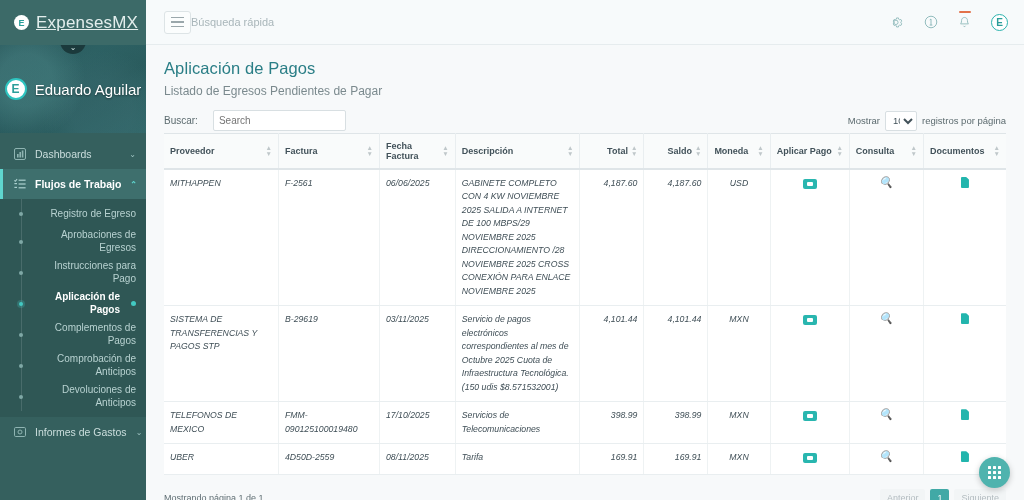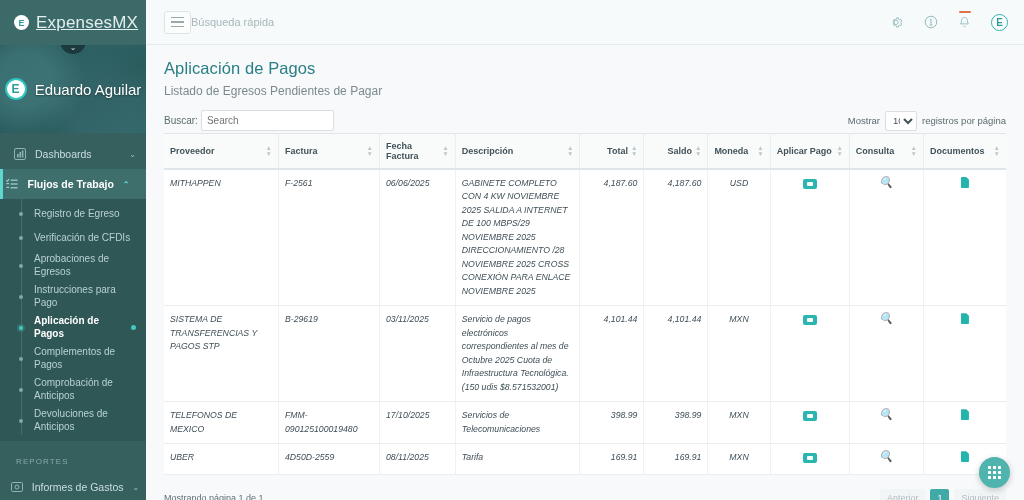--- a/index.html
+++ b/index.html
@@ -74,41 +74,41 @@
     position: relative; z-index:2;
     color: #ffffff; font-size: 15px; font-weight: normal;
     text-shadow: 0 1px 2px rgba(0,0,0,.45);
   }
 
   .nav { flex: 1; overflow: hidden; padding-top: 6px; background:#35605e; }
   .nav-item {
     display: flex; align-items: center;
     height: 30px; padding: 0 10px 0 14px; gap: 9px;
     color: #cbdedd; font-size: 10.5px;
-    cursor: pointer; position: relative; justify-content: center;
+    cursor: pointer; position: relative;
   }
   .nav-item .ico { width: 12px; height: 12px; flex:0 0 12px; opacity:.85; }
   .nav-item .lbl { flex: 1; white-space: nowrap; }
   .nav-item .caret { font-size: 8px; color: #9dc2c0; }
   .nav-item.active {
     background: #3e6f6d; color: #ffffff; font-weight: bold;
     border-left: 3px solid #5fd6cf; padding-left: 11px;
   }
   .nav-item.active .caret { color:#5fd6cf; }
   .nav-dot-r { width:5px; height:5px; border-radius:50%; background:#43c9c2; margin-left:5px; }
 
   .subnav { background: #2f5755; padding: 3px 0 5px 0; position: relative; }
   .subnav::before {
     content:""; position:absolute; left:21px; top:0; bottom:6px; width:1px;
     background: rgba(255,255,255,.13);
   }
   .subitem {
     display:flex; align-items:center; gap:11px;
     min-height: 24px; padding: 3px 10px 3px 16px;
-    color:#b8d2d1; font-size:10px; cursor:pointer; position:relative;
+    color:#b8d2d1; font-size:10px; cursor:pointer; position:relative;text-align:right;
   }
   .subitem .bullet {
     width:4px; height:4px; border-radius:50%; background:#7fa8a6; flex:0 0 4px;
     margin-left:3px; z-index:2;
   }
   .subitem .sl { flex:1; line-height:1.25; }
   .subitem.current { color:#ffffff; font-weight:bold; }
   .subitem.current .bullet { background:#43c9c2; box-shadow:0 0 0 2px rgba(67,201,194,.25); }
   .subitem .sdot { width:5px; height:5px; border-radius:50%; background:#43c9c2; }
 
@@ -143,21 +143,21 @@
     border:1.6px solid #2bb3ae; background:#ffffff;
     display:flex; align-items:center; justify-content:center;
     font-size:10px; font-weight:bold; color:#2b9e9a; cursor:pointer;
   }
 
   .content { flex:1; padding: 14px 18px 0 18px; overflow: hidden; position:relative; }
   .page-title { color:#2a7e86; font-size:16.5px; font-weight:normal; letter-spacing:.1px; }
   .page-sub { color:#7b8a8e; font-size:12px; margin-top: 6px; }
 
   .toolbar { display:flex; align-items:center; justify-content:space-between; margin-top: 12px; }
-  .search-group { display:flex; align-items:center; gap:0px; }
+  .search-group { display:flex; align-items:center; gap:12px; }
   .search-label { color:#5c6b6f; font-size:10px; margin-right:3px; }
   .search-input {
     width: 133px; height: 21px; border:1px solid #d8dfe2; border-radius:2px;
     background:#ffffff; font-size:10px; color:#b5bfc2; padding: 0 5px;
     font-family:"Liberation Sans", sans-serif;
   }
   .perpage { display:flex; align-items:center; gap:5px; color:#5c6b6f; font-size:9.5px; }
   .perpage-select {
     width:32px; height:20px; border:1px solid #d8dfe2; border-radius:2px;
     background:#ffffff; font-size:9.5px; color:#43525a; padding-left:3px;
@@ -282,24 +282,20 @@
         <span class="nav-dot-r"></span>
       </div>
 
       <div class="subnav">
         <div class="subitem">
           <span class="bullet"></span>
           <span class="sl">Registro de Egreso</span>
         </div>
         <div class="subitem">
           <span class="bullet"></span>
-          <span class="sl">Verificación de CFDIs</span>
-        </div>
-        <div class="subitem">
-          <span class="bullet"></span>
           <span class="sl">Aprobaciones de Egresos</span>
         </div>
         <div class="subitem">
           <span class="bullet"></span>
           <span class="sl">Instrucciones para Pago</span>
         </div>
         <div class="subitem current">
           <span class="bullet"></span>
           <span class="sl">Aplicación de Pagos</span>
           <span class="sdot"></span>
@@ -311,21 +307,20 @@
         <div class="subitem">
           <span class="bullet"></span>
           <span class="sl">Comprobación de Anticipos</span>
         </div>
         <div class="subitem">
           <span class="bullet"></span>
           <span class="sl">Devoluciones de Anticipos</span>
         </div>
       </div>
 
-      <div class="nav-section">REPORTES</div>
 
       <div class="nav-item">
         <span class="ico">
           <svg viewBox="0 0 12 12" width="12" height="12">
               <rect x="0.5" y="1.5" width="11" height="9" rx="1.2" fill="none" stroke="#9fc3c1" stroke-width="1"></rect>
               <circle cx="6" cy="6" r="2" fill="none" stroke="#9fc3c1" stroke-width="1"></circle>
             </svg>
         </span>
         <span class="lbl">Informes de Gastos</span>
         <span class="caret">⌄</span>

